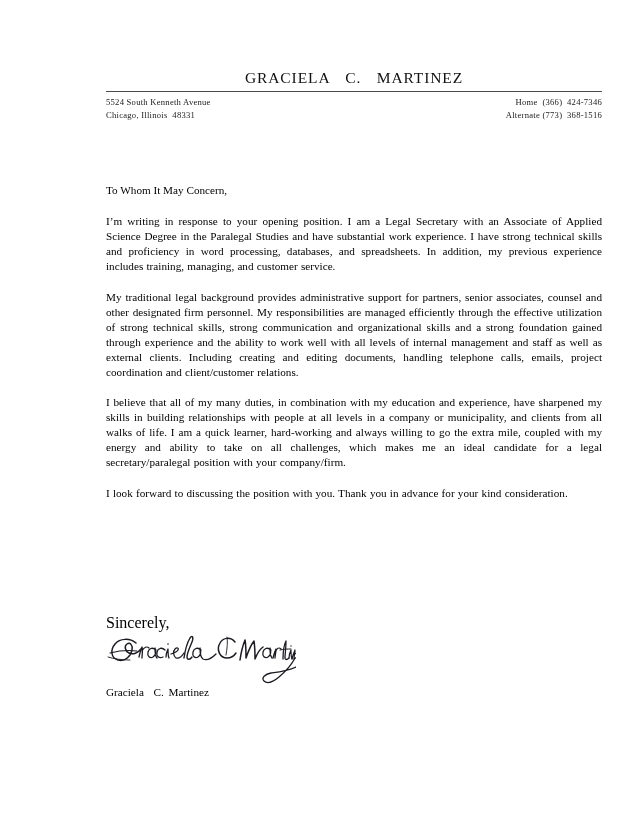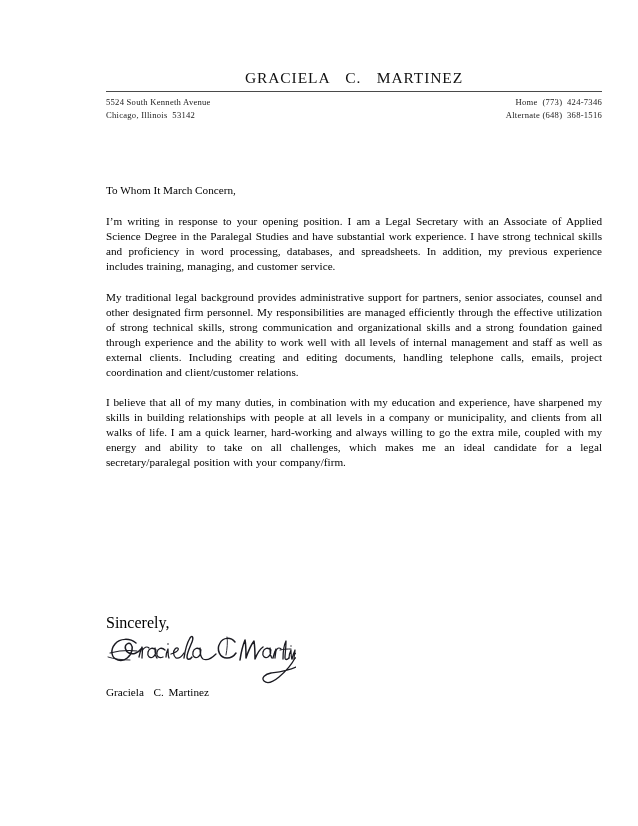--- a/index.html
+++ b/index.html
@@ -120,39 +120,40 @@
 <div class="page">
 
   <div class="letterhead">
     <div class="lh-name">GRACIELA  C.  MARTINEZ</div>
 
     <div class="lh-rule"></div>
 
     <div class="lh-contact">
       <div class="lh-left">
         <div>5524 South Kenneth Avenue</div>
-        <div>Chicago, Illinois  53142</div>
+        <div>Chicago, Illinois  48331</div>
       </div>
       <div class="lh-right">
-        <div>Home  (773)  424-7346</div>
-        <div>Alternate (648)  368-1516</div>
+        <div>Home  (366)  424-7346</div>
+        <div>Alternate (773)  368-1516</div>
       </div>
     </div>
   </div>
 
   <div class="body-block">
-    <div class="salutation">To Whom It March Concern,</div>
+    <div class="salutation">To Whom It May Concern,</div>
 
     <p class="para">I’m writing in response to your opening position.   I am a Legal Secretary with an Associate of Applied Science Degree in the Paralegal Studies and have substantial work experience.   I have strong technical skills and proficiency in word processing, databases, and spreadsheets.   In addition, my previous experience includes training, managing, and customer service.</p>
 
     <p class="para">My traditional legal background provides administrative support for partners, senior associates, counsel and other designated firm personnel.   My responsibilities are managed efficiently through the effective utilization of strong technical skills, strong communication and organizational skills and a strong foundation gained through experience and the ability to work well with all levels of internal management and staff as well as external clients.   Including creating and editing documents, handling telephone calls, emails, project coordination and client/customer relations.</p>
 
     <p class="para">I believe that all of my many duties, in combination with my education and experience, have sharpened my skills in building relationships with people at all levels in a company or municipality, and clients from all walks of life.   I am a quick learner, hard-working and always willing to go the extra mile, coupled with my energy and ability to take on all challenges, which makes me an ideal candidate for a legal secretary/paralegal position with your company/firm.</p>
 
 
+    <p class="para">I look forward to discussing the position with you.   Thank you in advance for your kind consideration.</p>
   </div>
 
   <div class="closing-block">
     <div class="closing-word">Sincerely,</div>
 
     <div class="signature">
       <svg width="190" height="56" viewBox="0 0 190 56" xmlns="http://www.w3.org/2000/svg">
         <g fill="none" stroke="#1b1b22" stroke-linecap="round" stroke-linejoin="round">
 
           <path d="M30 10 C24 5, 14 5, 9 11 C4 17, 5 25, 12 27 C19 29, 25 23, 26 17

